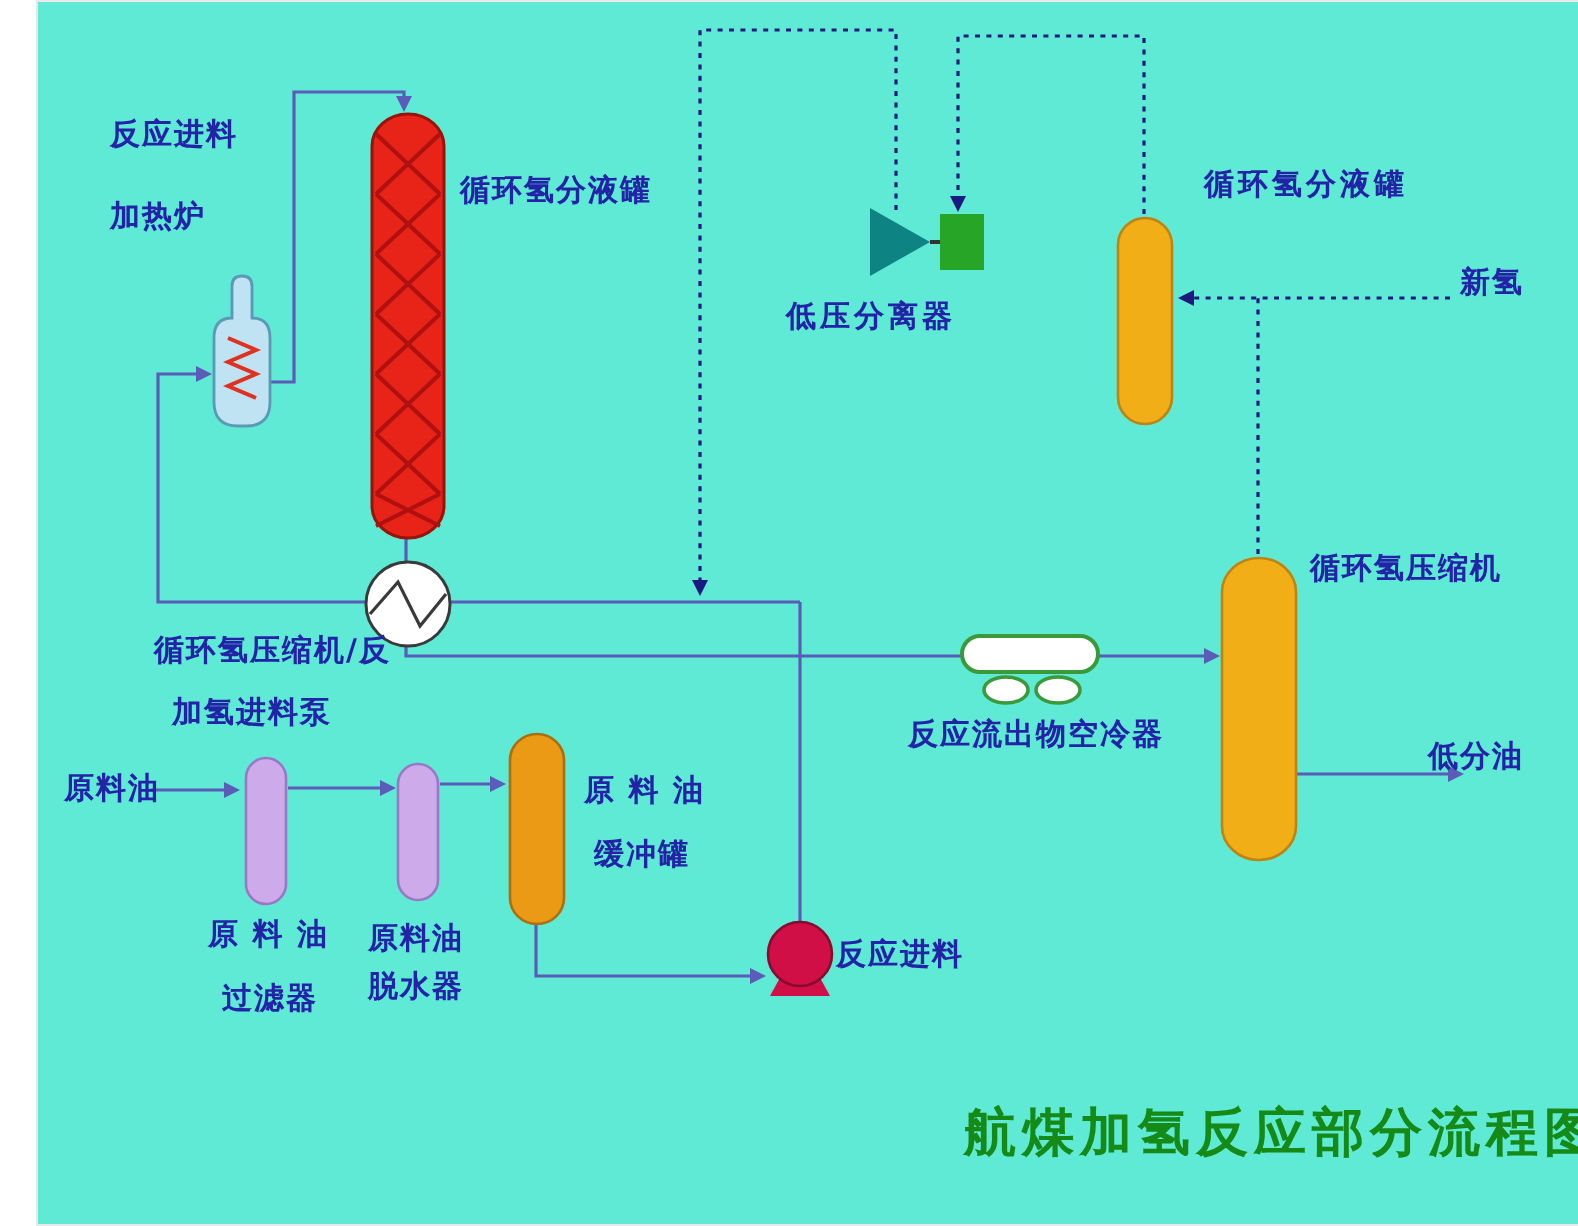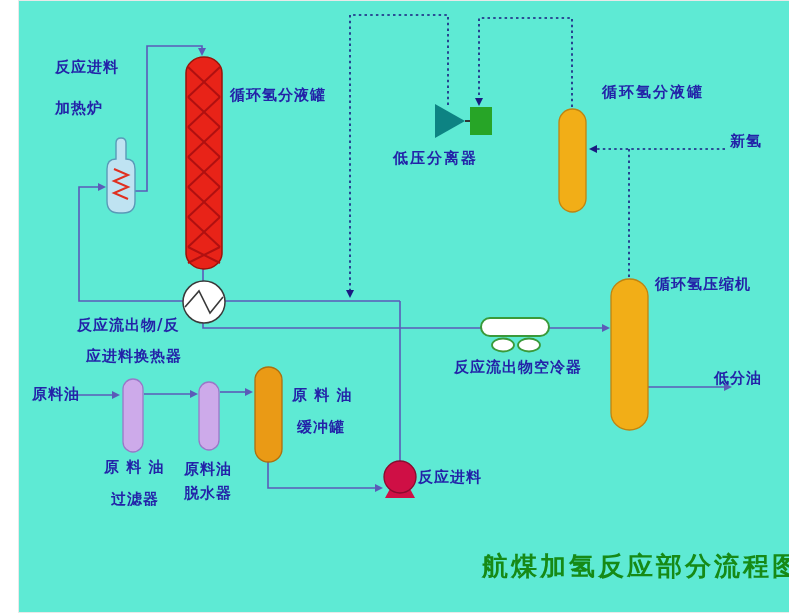--- a/index.html
+++ b/index.html
@@ -131,22 +131,22 @@
   </svg>
 
   <div class="lbl" style="left:36px;top:59px">反应进料</div>
   <div class="lbl" style="left:36px;top:100px">加热炉</div>
   <div class="lbl" style="left:211px;top:87px">循环氢分液罐</div>
   <div class="lbl wide" style="left:374px;top:150px">低压分离器</div>
   <div class="lbl wide" style="left:583px;top:84px">循环氢分液罐</div>
   <div class="lbl" style="left:711px;top:133px">新氢</div>
   <div class="lbl" style="left:636px;top:276px">循环氢压缩机</div>
   <div class="lbl" style="left:695px;top:370px">低分油</div>
-  <div class="lbl" style="left:58px;top:317px">反应流出物/反</div>
-  <div class="lbl" style="left:67px;top:348px">应进料换热器</div>
+  <div class="lbl" style="left:58px;top:317px">循环氢压缩机/反</div>
+  <div class="lbl" style="left:67px;top:348px">加氢进料泵</div>
   <div class="lbl" style="left:13px;top:386px">原料油</div>
   <div class="lbl" style="left:85px;top:459px">原 料 油</div>
   <div class="lbl" style="left:92px;top:491px">过滤器</div>
   <div class="lbl" style="left:165px;top:461px">原料油</div>
   <div class="lbl" style="left:165px;top:485px">脱水器</div>
   <div class="lbl" style="left:273px;top:387px">原 料 油</div>
   <div class="lbl" style="left:278px;top:419px">缓冲罐</div>
   <div class="lbl" style="left:435px;top:359px">反应流出物空冷器</div>
   <div class="lbl" style="left:399px;top:469px">反应进料</div>
 

